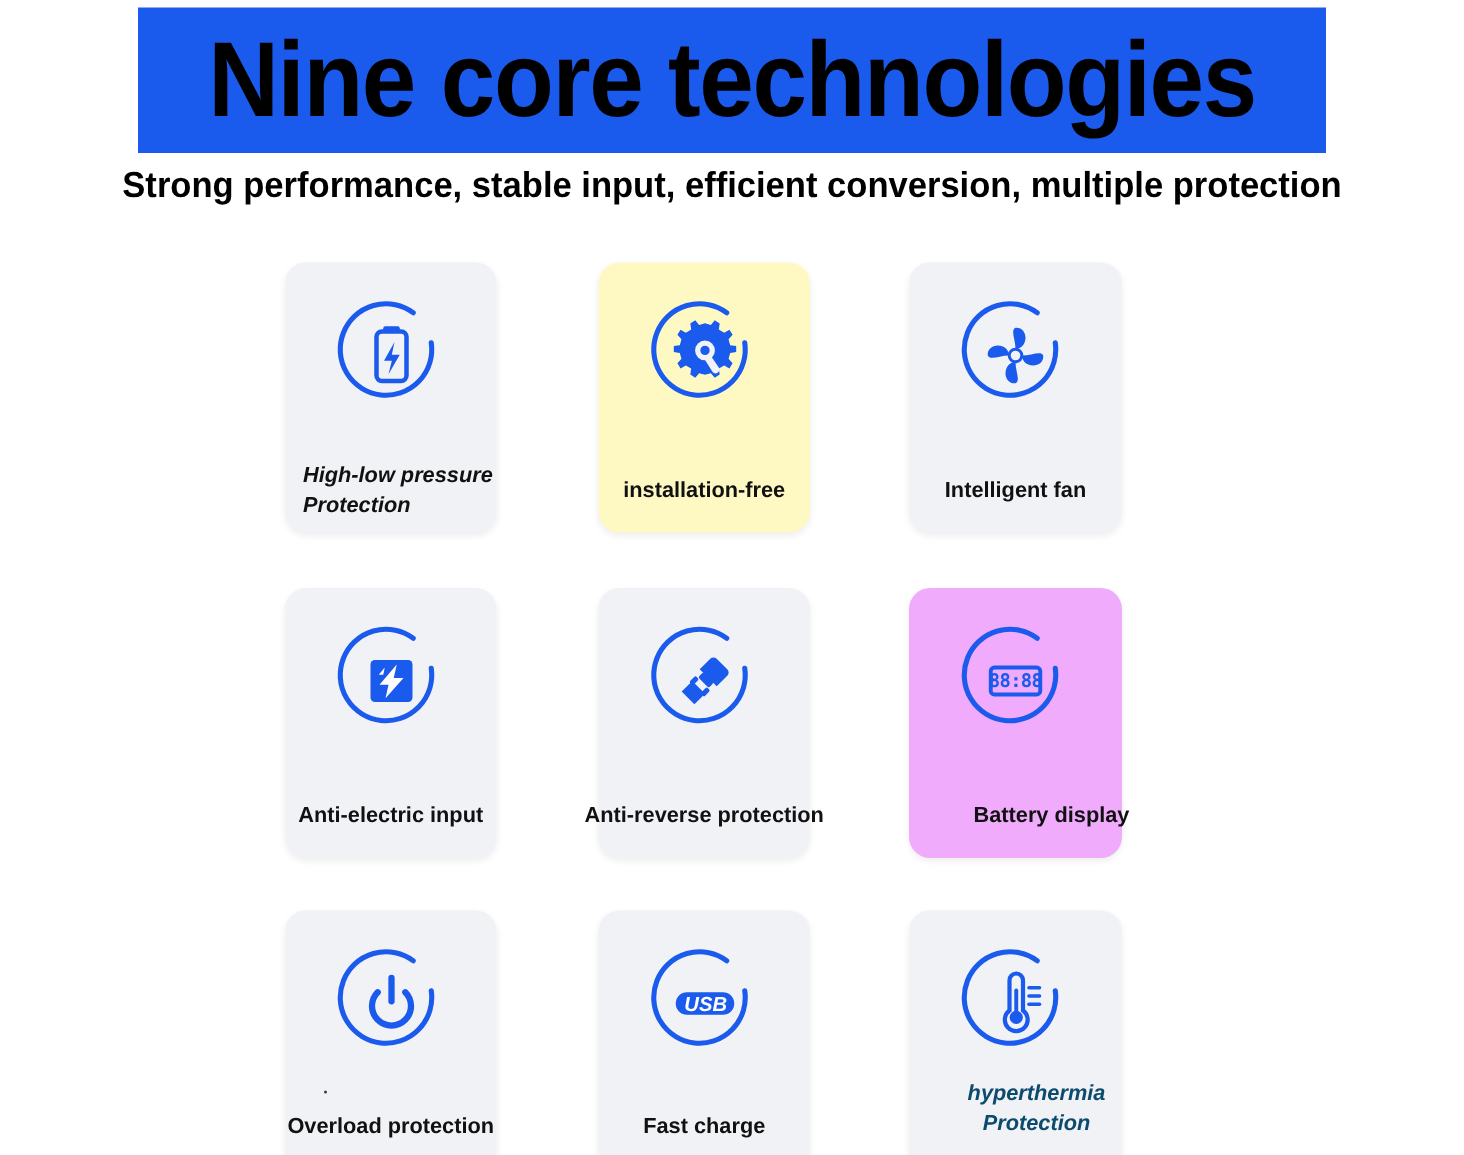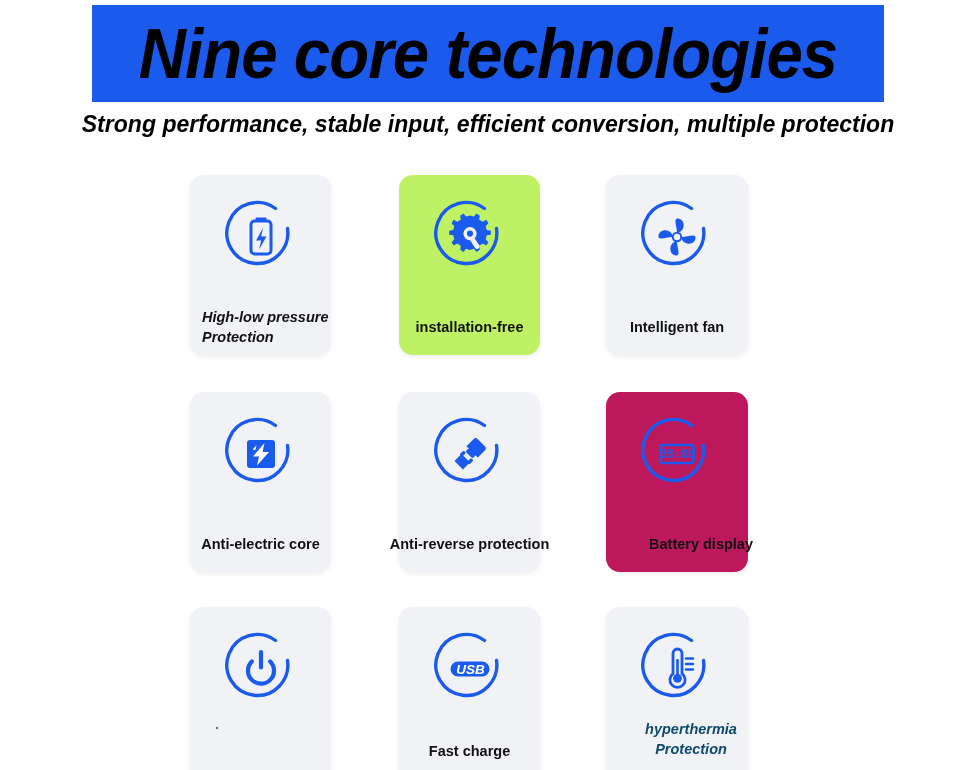--- a/index.html
+++ b/index.html
@@ -15,21 +15,20 @@
     position: relative;
   }
 
   
   .header-wrap {
     position: absolute;
     left: 0;
     top: 0;
     width: 976px;
     height: 152px;
-    font-style: italic;
   }
   .title-band {
     position: absolute;
     left: 92px;
     top: 5px;
     width: 792px;
     height: 97px;
     background: #1a5aec;
     box-sizing: border-box;
   }
@@ -131,21 +130,21 @@
         <svg viewBox="0 0 76 76" xmlns="http://www.w3.org/2000/svg">
     <path d="M 52.5 9.5 A 30.5 30.5 0 1 0 64.5 29.5" fill="none" stroke="#1a5aec" stroke-width="3.4" stroke-linecap="round"></path>
     <rect x="32.5" y="18.5" width="11" height="4" rx="1.3" fill="#1a5aec"></rect>
     <rect x="28" y="22" width="20" height="33" rx="3.6" fill="none" stroke="#1a5aec" stroke-width="3"></rect>
     <path d="M 40 29 L 33 41.5 L 38.2 41.5 L 36 50.5 L 43.5 37.5 L 38.2 37.5 Z" fill="#1a5aec"></path>
   </svg>
       </div>
       <div class="card-label two-line" style="top: 132px; left: 12px; transform: none; width: 141px; text-align: left; color: rgb(17, 17, 17);">High-low pressure
 Protection</div>
     </div>
-    <div class="card" style="left: 399px; top: 175px; width: 141px; height: 180px; background: #bef264;">
+    <div class="card" style="left: 399px; top: 175px; width: 141px; height: 180px; background: #fef9c3;">
       <div class="card-icon" style="top: 24px;">
         <svg viewBox="0 0 76 76" xmlns="http://www.w3.org/2000/svg">
     <path d="M 52.5 9.5 A 30.5 30.5 0 1 0 64.5 29.5" fill="none" stroke="#1a5aec" stroke-width="3.4" stroke-linecap="round"></path>
     <path d="M38 16.5 l3.9 1.1 2.6-3.1 3.3 2.2 -0.6 4 3.6 2.1 3.5-2 2.1 3.4 -2.7 3 1.1 3.9 4 0.6 0 4 -4 0.6 -1.1 3.9 2.7 3 -2.1 3.4 -3.5-2 -3.6 2.1 0.6 4 -3.3 2.2 -2.6-3.1 -3.9 1.1 -3.9-1.1 -2.6 3.1 -3.3-2.2 0.6-4 -3.6-2.1 -3.5 2 -2.1-3.4 2.7-3 -1.1-3.9 -4-0.6 0-4 4-0.6 1.1-3.9 -2.7-3 2.1-3.4 3.5 2 3.6-2.1 -0.6-4 3.3-2.2 2.6 3.1 Z" fill="#1a5aec"></path>
     <circle cx="38" cy="34.6" r="6.6" fill="#f1f2f5"></circle>
     <path d="M41.2 37.2 L47.4 46.4 A2.6 2.6 0 0 1 43.2 49.2 L37.6 40.3 Z" fill="#f1f2f5"></path>
     <circle cx="38" cy="34.6" r="3.1" fill="#1a5aec"></circle>
   </svg>
       </div>
       <div class="card-label" style="top: 142px; color: rgb(17, 17, 17);">installation-free</div>
@@ -166,55 +165,56 @@
     </div>
     <div class="card" style="left: 190px; top: 392px; width: 141px; height: 180px; background: rgb(241, 242, 245);">
       <div class="card-icon" style="top: 24px;">
         <svg viewBox="0 0 76 76" xmlns="http://www.w3.org/2000/svg">
     <path d="M 52.5 9.5 A 30.5 30.5 0 1 0 64.5 29.5" fill="none" stroke="#1a5aec" stroke-width="3.4" stroke-linecap="round"></path>
     <rect x="24" y="24" width="28" height="28" rx="3" fill="#1a5aec"></rect>
     <path d="M41.5 27 L30 40.5 L36 40.5 L34 49.5 L46 36 L39.5 36 Z" fill="#ffffff"></path>
     <path d="M33.5 29 L29.5 33.8 L32.5 33.8 Z" fill="#ffffff"></path>
   </svg>
       </div>
-      <div class="card-label" style="top: 142px; color: rgb(17, 17, 17);">Anti-electric core</div>
+      <div class="card-label" style="top: 142px; color: rgb(17, 17, 17);">Anti-electric input</div>
     </div>
     <div class="card" style="left: 399px; top: 392px; width: 141px; height: 180px; background: rgb(241, 242, 245);">
       <div class="card-icon" style="top: 24px;">
         <svg viewBox="0 0 76 76" xmlns="http://www.w3.org/2000/svg">
     <path d="M 52.5 9.5 A 30.5 30.5 0 1 0 64.5 29.5" fill="none" stroke="#1a5aec" stroke-width="3.4" stroke-linecap="round"></path>
     <g transform="rotate(-45 38 38)">
       <path d="M41 30 h10 a3 3 0 0 1 3 3 v10 a3 3 0 0 1 -3 3 h-10 z" fill="#1a5aec"></path>
       <rect x="36.5" y="33" width="5" height="10" rx="1.4" fill="#1a5aec"></rect>
       <rect x="30" y="31" width="6" height="3.4" rx="1.2" fill="#1a5aec"></rect>
       <rect x="30" y="41.6" width="6" height="3.4" rx="1.2" fill="#1a5aec"></rect>
       <path d="M22 32 h7 a3 3 0 0 1 3 3 v6 a3 3 0 0 1 -3 3 h-7 z" fill="#1a5aec"></path>
     </g>
   </svg>
       </div>
       <div class="card-label" style="top: 142px; color: rgb(17, 17, 17);">Anti-reverse protection</div>
     </div>
-    <div class="card" style="left: 606px; top: 392px; width: 142px; height: 180px; background: #be185d;">
+    <div class="card" style="left: 606px; top: 392px; width: 142px; height: 180px; background: #f0abfc;">
       <div class="card-icon" style="top: 24px;">
         <svg viewBox="0 0 76 76" xmlns="http://www.w3.org/2000/svg">
     <path d="M 52.5 9.5 A 30.5 30.5 0 1 0 64.5 29.5" fill="none" stroke="#1a5aec" stroke-width="3.4" stroke-linecap="round"></path>
     <rect x="21.5" y="29" width="33" height="18" rx="2.4" fill="none" stroke="#1a5aec" stroke-width="2.6"></rect>
     <text x="38" y="42.3" font-family="'DejaVu Sans Mono', monospace" font-size="12.5" font-weight="bold" fill="#1a5aec" text-anchor="middle" letter-spacing="-0.4">88:88</text>
   </svg>
       </div>
       <div class="card-label" style="top: 142px; color: rgb(17, 17, 17); padding-left: 48px;">Battery display</div>
     </div>
     <div class="card" style="left: 190px; top: 607px; width: 141px; height: 180px; background: rgb(241, 242, 245);">
       <div class="card-icon" style="top: 24px;">
         <svg viewBox="0 0 76 76" xmlns="http://www.w3.org/2000/svg">
     <path d="M 52.5 9.5 A 30.5 30.5 0 1 0 64.5 29.5" fill="none" stroke="#1a5aec" stroke-width="3.4" stroke-linecap="round"></path>
     <path d="M28.8 30.5 A 13 13 0 1 0 47.2 30.5" fill="none" stroke="#1a5aec" stroke-width="4.2" stroke-linecap="round"></path>
     <line x1="38" y1="21" x2="38" y2="36.5" stroke="#1a5aec" stroke-width="4.2" stroke-linecap="round"></line>
   </svg>
       </div>
+      <div class="card-label" style="top: 134px; color: rgb(17, 17, 17);">Overload protection</div>
     </div>
     <div class="card" style="left: 399px; top: 607px; width: 141px; height: 180px; background: rgb(241, 242, 245);">
       <div class="card-icon" style="top: 24px;">
         <svg viewBox="0 0 76 76" xmlns="http://www.w3.org/2000/svg">
     <path d="M 52.5 9.5 A 30.5 30.5 0 1 0 64.5 29.5" fill="none" stroke="#1a5aec" stroke-width="3.4" stroke-linecap="round"></path>
     <path d="M26 30.5 h24 a7.5 7.5 0 0 1 0 15 h-24 a7.5 7.5 0 0 1 0 -15 z" fill="#1a5aec"></path>
     <path d="M24.5 33.5 l-4 4.5 4 4.5 z" fill="#1a5aec"></path>
     <text x="38.5" y="43" font-family="'Liberation Sans', sans-serif" font-size="13.5" font-style="italic" font-weight="bold" fill="#ffffff" text-anchor="middle">USB</text>
   </svg>
       </div>

